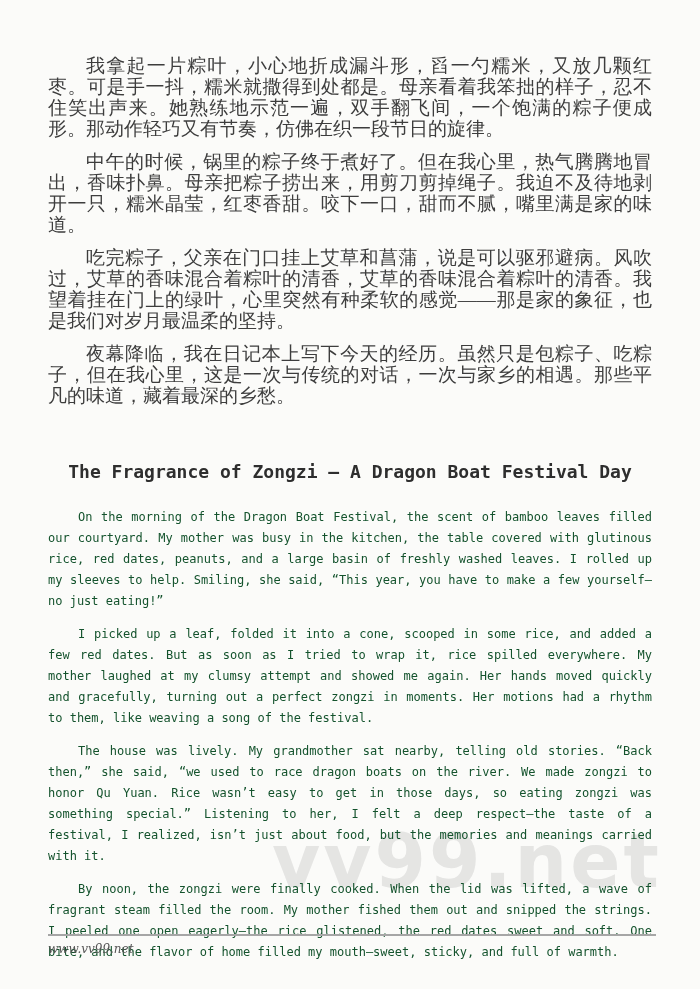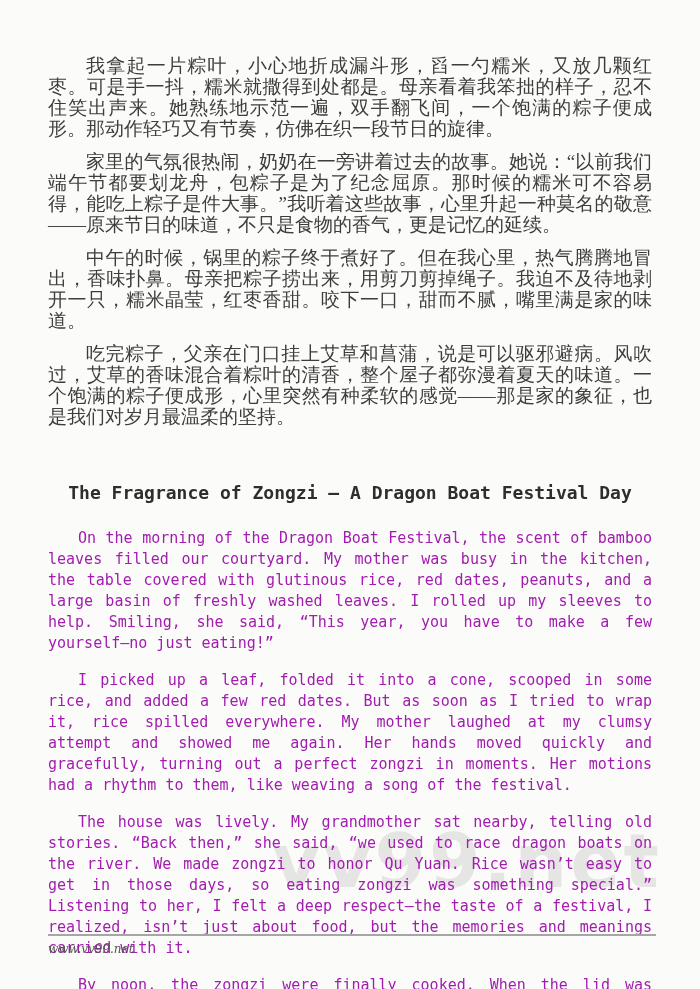--- a/index.html
+++ b/index.html
@@ -49,26 +49,26 @@
     font-weight: bold;
     font-size: 18px;
     line-height: 27px;
     color: #2e2e2e;
     text-align: center;
     white-space: nowrap;
     margin: 52px 0 22px 0;
   }
   .en-p {
     font-family: "DejaVu Sans Mono", "Liberation Mono", monospace;
-    font-size: 15px;
+    font-size: 12px;
     line-height: 21px;
-    color: #a21caf;
+    color: #14532d;
     text-align: justify;
     text-indent: 30px;
-    margin: 16px 0 12px 0;
+    margin: 8px 0 12px 0;
   }
   .en-p:last-child { margin-bottom: 0; }
   .page-footer {
     position: absolute;
     left: 48px;
     width: 608px;
     top: 934px;
   }
   .footer-rule {
     border: none;
@@ -86,23 +86,23 @@
 </style>
 </head>
 <body>
 
 <div class="page">
 
   <div class="watermark-overlay">vv99.net</div>
 
   <section class="cn-section">
     <p class="cn-p">我拿起一片粽叶，小心地折成漏斗形，舀一勺糯米，又放几颗红枣。可是手一抖，糯米就撒得到处都是。母亲看着我笨拙的样子，忍不住笑出声来。她熟练地示范一遍，双手翻飞间，一个饱满的粽子便成形。那动作轻巧又有节奏，仿佛在织一段节日的旋律。</p>
-    <p class="cn-p">家里的气氛很热闹，奶奶在一旁讲着过去的故事。她说：“以前我们端午节都要划龙舟，包粽子是为了纪念屈原。那时候的糯米可不容易得，能吃上粽子是件大事。”我听着这些故事，心里升起一种莫名的敬意——原来节日的味道，不只是食物的香气，更是记忆的延续。</p>
     <p class="cn-p">中午的时候，锅里的粽子终于煮好了。但在我心里，热气腾腾地冒出，香味扑鼻。母亲把粽子捞出来，用剪刀剪掉绳子。我迫不及待地剥开一只，糯米晶莹，红枣香甜。咬下一口，甜而不腻，嘴里满是家的味道。</p>
-    <p class="cn-p">吃完粽子，父亲在门口挂上艾草和菖蒲，说是可以驱邪避病。风吹过，艾草的香味混合着粽叶的清香，整个屋子都弥漫着夏天的味道。一个饱满的粽子便成形，心里突然有种柔软的感觉——那是家的象征，也是我们对岁月最温柔的坚持。</p>
+    <p class="cn-p">吃完粽子，父亲在门口挂上艾草和菖蒲，说是可以驱邪避病。风吹过，艾草的香味混合着粽叶的清香，艾草的香味混合着粽叶的清香。我望着挂在门上的绿叶，心里突然有种柔软的感觉——那是家的象征，也是我们对岁月最温柔的坚持。</p>
+    <p class="cn-p">夜幕降临，我在日记本上写下今天的经历。虽然只是包粽子、吃粽子，但在我心里，这是一次与传统的对话，一次与家乡的相遇。那些平凡的味道，藏着最深的乡愁。</p>
   </section>
 
   <h1 class="en-title">The Fragrance of Zongzi — A Dragon Boat Festival Day</h1>
 
   <section class="en-section">
     <p class="en-p">On the morning of the Dragon Boat Festival, the scent of bamboo leaves filled our courtyard. My mother was busy in the kitchen, the table covered with glutinous rice, red dates, peanuts, and a large basin of freshly washed leaves. I rolled up my sleeves to help. Smiling, she said, “This year, you have to make a few yourself—no just eating!”</p>
     <p class="en-p">I picked up a leaf, folded it into a cone, scooped in some rice, and added a few red dates. But as soon as I tried to wrap it, rice spilled everywhere. My mother laughed at my clumsy attempt and showed me again. Her hands moved quickly and gracefully, turning out a perfect zongzi in moments. Her motions had a rhythm to them, like weaving a song of the festival.</p>
     <p class="en-p">The house was lively. My grandmother sat nearby, telling old stories. “Back then,” she said, “we used to race dragon boats on the river. We made zongzi to honor Qu Yuan. Rice wasn’t easy to get in those days, so eating zongzi was something special.” Listening to her, I felt a deep respect—the taste of a festival, I realized, isn’t just about food, but the memories and meanings carried with it.</p>
     <p class="en-p">By noon, the zongzi were finally cooked. When the lid was lifted, a wave of fragrant steam filled the room. My mother fished them out and snipped the strings. I peeled one open eagerly—the rice glistened, the red dates sweet and soft. One bite, and the flavor of home filled my mouth—sweet, sticky, and full of warmth.</p>
   </section>

